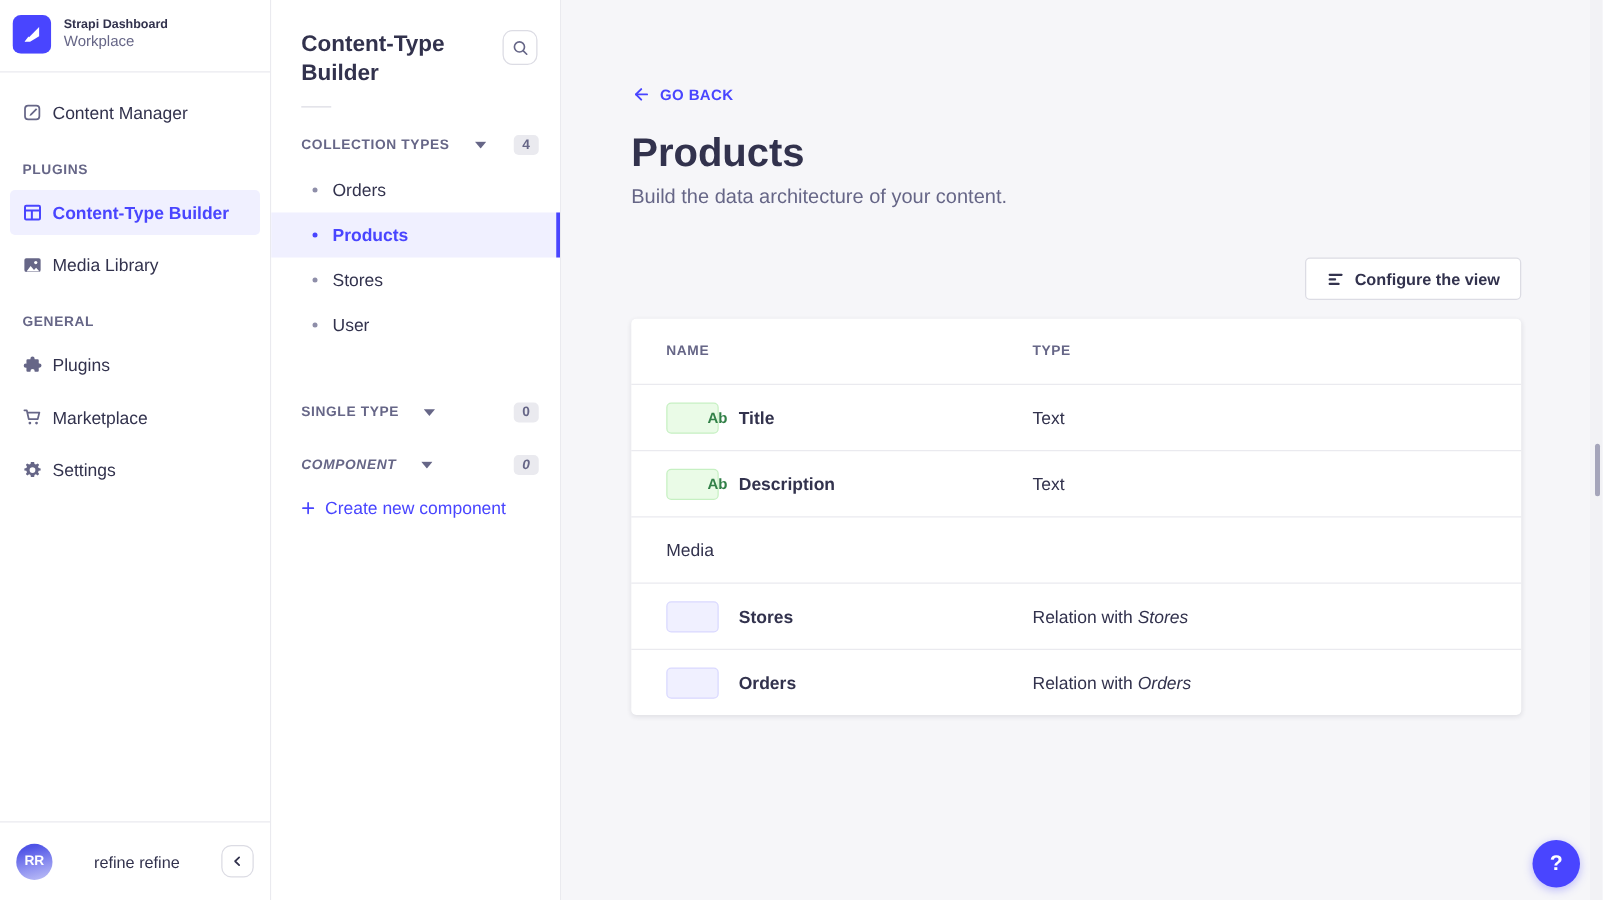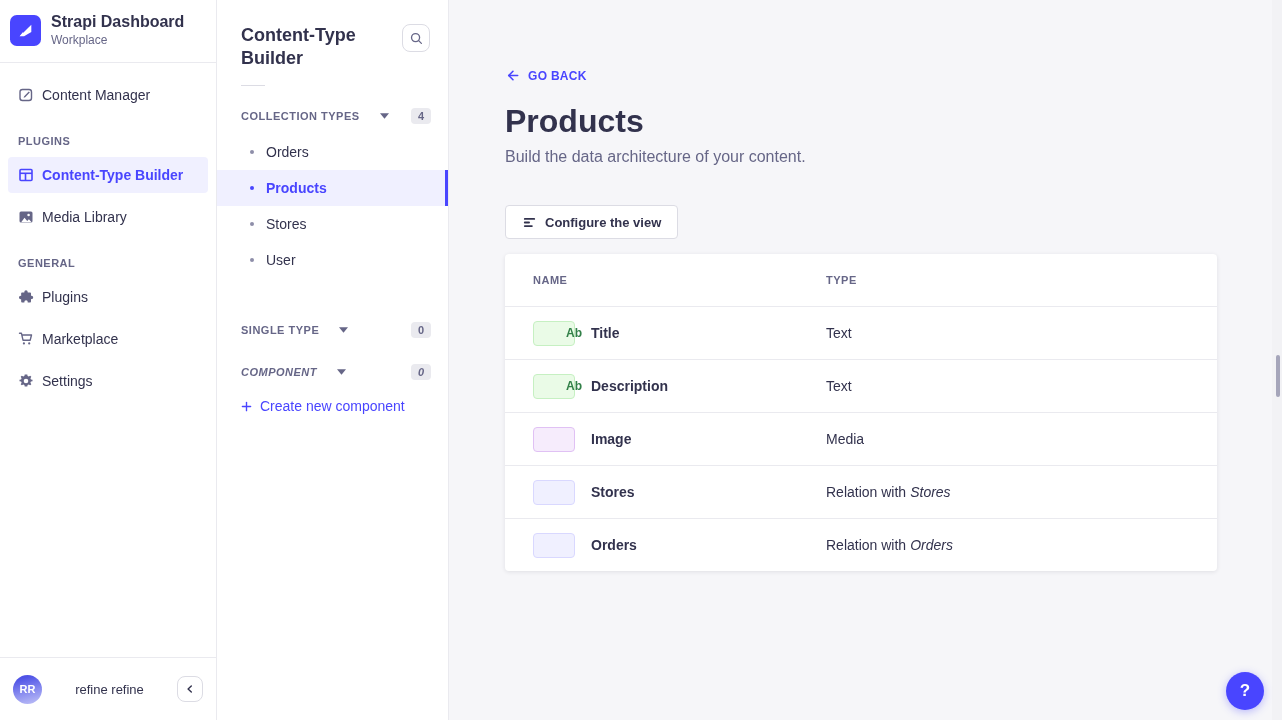--- a/index.html
+++ b/index.html
@@ -4,21 +4,21 @@
 <style>
   * { margin:0; padding:0; box-sizing:border-box; }
   html,body { width:1282px; height:720px; overflow:hidden; }
   body { font-family:"Liberation Sans", sans-serif; background:#F6F6F9; color:#32324D; }
   .app { display:flex; width:1282px; height:720px; }
 
   
   .sidebar { width:217px; background:#fff; border-right:1px solid #EAEAEF; display:flex; flex-direction:column; flex-shrink:0; }
   .brand { display:flex; align-items:center; gap:10px; padding:12px 10px 14px 10px; border-bottom:1px solid #EAEAEF; }
   .brand-logo { width:31px; height:31px; flex-shrink:0; }
-  .brand-title { font-size:16px; font-weight:bold; color:#32324D; line-height:1.3; }
+  .brand-title { font-size:10px; font-weight:bold; color:#32324D; line-height:1.3; }
   .brand-sub { font-size:12px; color:#666687; line-height:1.3; }
   .nav { padding:14px 0 0 0; flex:1; }
   .nav-item { display:flex; align-items:center; gap:8px; height:36px; margin:0 8px; padding:0 10px; border-radius:4px; font-size:14px; color:#32324D; cursor:pointer; }
   .nav-item .ic { width:16px; height:16px; color:#666687; display:flex; align-items:center; justify-content:center; flex-shrink:0; }
   .nav-item.active { background:#F0F0FF; color:#4945FF; font-weight:bold; }
   .nav-item.active .ic { color:#4945FF; }
   .nav-section { font-size:11px; font-weight:bold; letter-spacing:.5px; color:#666687; padding:0 18px; margin:22px 0 10px 0; text-transform:uppercase; }
   .nav-gap { height:6px; }
   .sidebar-footer { border-top:1px solid #EAEAEF; height:63px; display:flex; align-items:center; padding:0 13px; gap:14px; }
   .avatar { width:29px; height:29px; border-radius:50%; background:linear-gradient(165deg,#4f53e6 15%,#8d90f0 60%,#c0c2f7 100%); color:#fff; font-size:11px; font-weight:bold; display:flex; align-items:center; justify-content:center; flex-shrink:0; }
@@ -42,21 +42,21 @@
   .ct-item.active .bullet { background:#4945FF; }
   .ct-item.active::after { content:""; position:absolute; right:0; top:0; bottom:0; width:3px; background:#4945FF; }
   .create-link { display:flex; align-items:center; gap:8px; color:#4945FF; font-size:14px; margin:14px 0 0 24px; cursor:pointer; }
 
   
   .main { flex:1; position:relative; background:#F6F6F9; overflow:hidden; }
   .main-inner { padding:24px 65px 0 56px;margin-top:44px; }
   .back-link { display:inline-flex; align-items:center; gap:8px; color:#4945FF; font-size:12px; font-weight:bold; letter-spacing:.3px; cursor:pointer; }
   .page-title { font-size:32px; font-weight:bold; color:#32324D; margin-top:16px; }
   .page-sub { font-size:16px; color:#666687; margin-top:8px; }
-  .toolbar-row { display:flex; justify-content:flex-start; margin-top:39px; }
+  .toolbar-row { display:flex; justify-content:flex-end; margin-top:39px; }
   .configure-btn { display:flex; align-items:center; gap:8px; background:#fff; border:1px solid #DCDCE4; border-radius:4px; height:34px; padding:0 16px; font-size:13px; font-weight:bold; color:#32324D; cursor:pointer; }
   .configure-btn .ic { color:#32324D; display:flex; }
 
   .card { margin-top:15px; background:#fff; border-radius:4px; box-shadow:0 1px 4px rgba(33,33,52,.1); }
   .trow { display:grid; grid-template-columns:293px 1fr; align-items:center; padding-left:28px; }
   .thead { height:52px; }
   .th { font-size:11px; font-weight:bold; letter-spacing:.5px; color:#666687; }
   .tbody-row { height:53px; border-top:1px solid #EAEAEF; }
   .name-cell { display:flex; align-items:center; gap:16px; }
   .field-badge { width:32px; height:25px; border-radius:4px; display:flex; align-items:center; justify-content:center; font-size:12px; font-weight:bold; flex-shrink:0;padding-left:40px; }
@@ -303,30 +303,20 @@
 
         <div class="trow tbody-row">
           <span class="name-cell">
             <span class="field-badge badge-text">Ab</span>
             <span class="field-name">Description</span>
           </span>
           <span class="field-type">Text</span>
         </div>
 
         <div class="trow tbody-row">
-          <span class="name-cell">
-            <span class="field-badge badge-media">
-              <svg viewBox="0 0 16 16" width="14" height="14">
-                  <rect x="1.5" y="2.5" width="13" height="11" rx="2" fill="currentColor"></rect>
-                  <circle cx="10.6" cy="6.2" r="1.3" fill="#F6ECFC"></circle>
-                  <path d="M3.4 13.4l3.3-4.3 2.6 3 1.7-1.6 2.6 2.9z" fill="#F6ECFC"></path>
-                </svg>
-            </span>
-            <span class="field-name">Image</span>
-          </span>
           <span class="field-type">Media</span>
         </div>
 
         <div class="trow tbody-row">
           <span class="name-cell">
             <span class="field-badge badge-relation">
               <svg viewBox="0 0 24 24" width="13" height="13" fill="none" stroke="currentColor" stroke-width="2.6" stroke-linecap="round">
                   <path d="M10.5 13.5a5 5 0 0 0 7.4.4l2.6-2.6a5 5 0 0 0-7-7l-1.5 1.5"></path>
                   <path d="M13.5 10.5a5 5 0 0 0-7.4-.4l-2.6 2.6a5 5 0 0 0 7 7l1.5-1.5"></path>
                 </svg>

